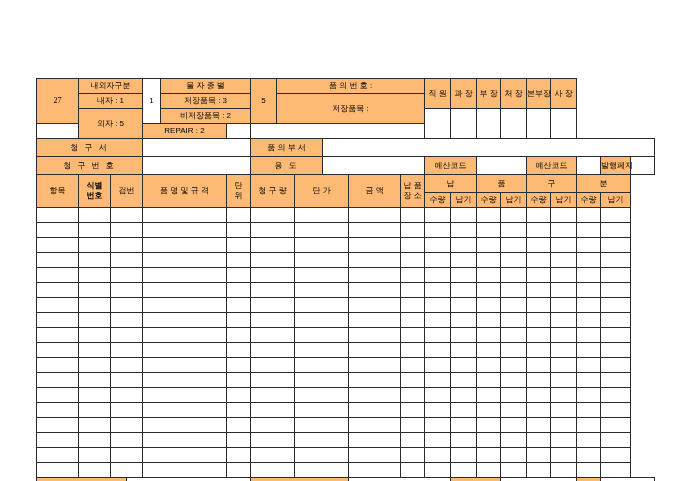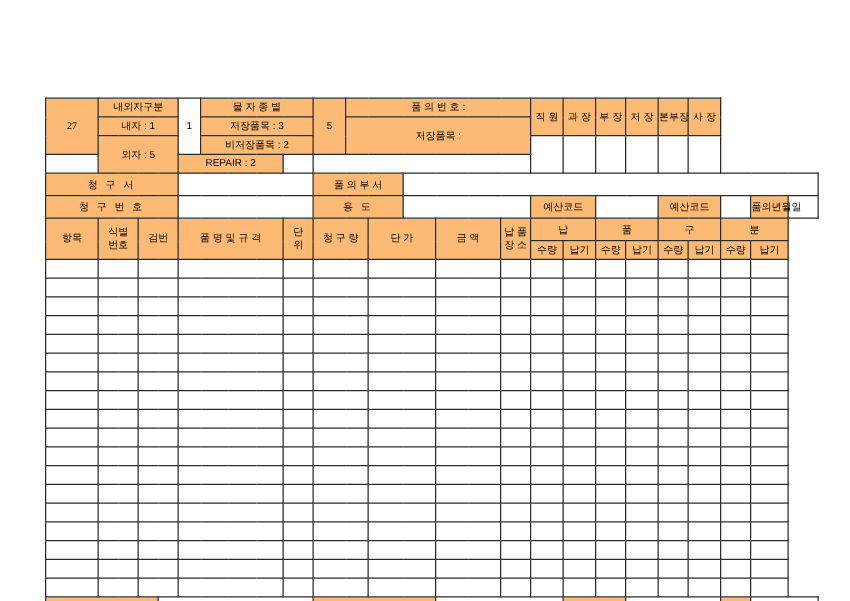--- a/index.html
+++ b/index.html
@@ -66,21 +66,21 @@
   .big {
     font-size: 9px;
     font-family: Liberation Serif, serif;
   }
   .h18 { height: 18px; }
   .h15 { height: 15px; }
   .h13 { height: 13px; }
   .h28 { height: 28px; }
   .sp { letter-spacing: 2px; }
   .nowrap { white-space: nowrap; }
-  .two-line { line-height: 1.35; }
+  .two-line { line-height: 1.35; font-weight: bold; }
 </style>
 </head>
 <body>
 
 <div id="page">
 
 
   <table class="doc">
     <colgroup>
       <col style="width:42px">
@@ -156,21 +156,21 @@
 
     <tr class="h18">
       <td colspan="5" class="shade sp">청 구 번 호</td>
       <td colspan="5" class="blank"></td>
       <td colspan="3" class="shade sp">용      도</td>
       <td colspan="4" class="blank"></td>
       <td colspan="2" class="shade">예산코드</td>
       <td colspan="2" class="blank"></td>
       <td colspan="2" class="shade">예산코드</td>
       <td colspan="1" class="blank"></td>
-      <td colspan="1" class="shade">품의년월일</td>
+      <td colspan="1" class="shade">발행페지</td>
       <td colspan="1" class="blank"></td>
     </tr>
 
     <tr class="h18">
       <td rowspan="2" class="shade">항목</td>
       <td rowspan="2" colspan="2" class="shade two-line">식별<br>번호</td>
       <td rowspan="2" colspan="2" class="shade">검번</td>
       <td rowspan="2" colspan="4" class="shade">품 명 및 규 격</td>
       <td rowspan="2" class="shade">단<br>위</td>
       <td rowspan="2" colspan="2" class="shade">청 구 량</td>

